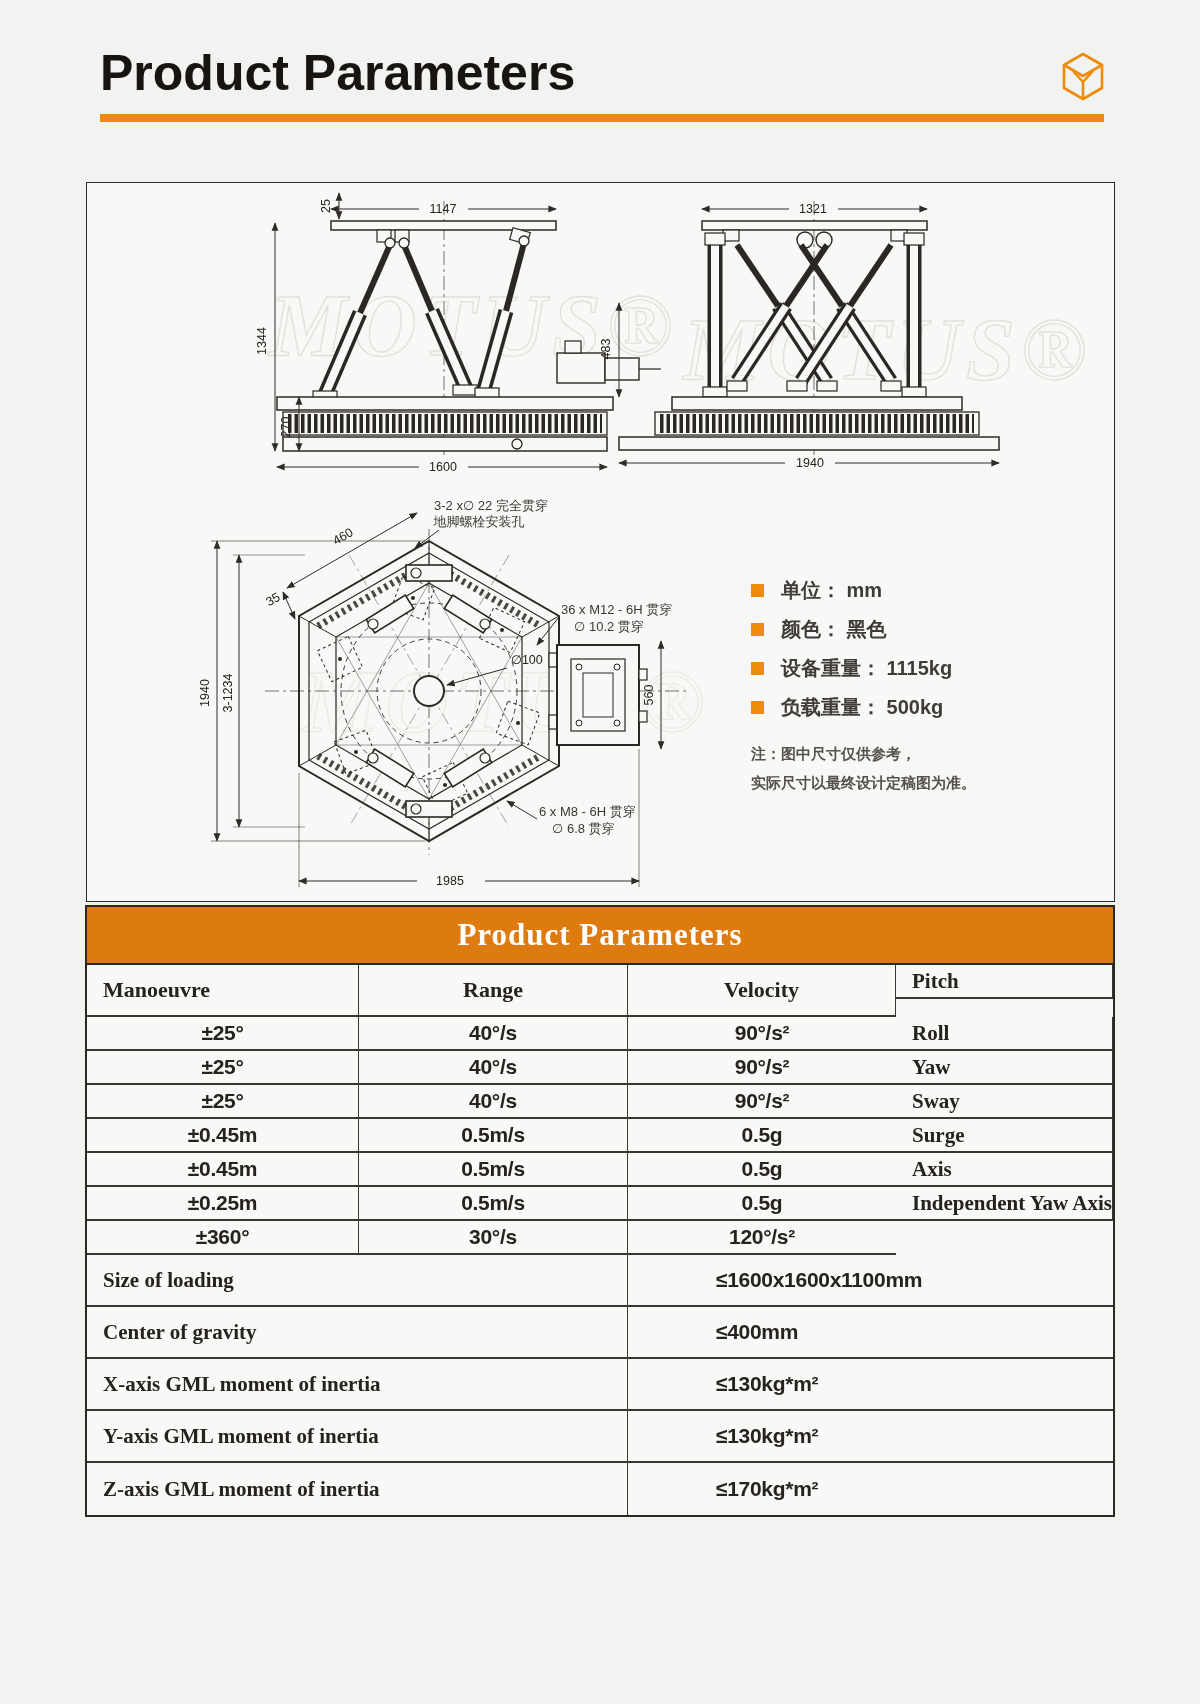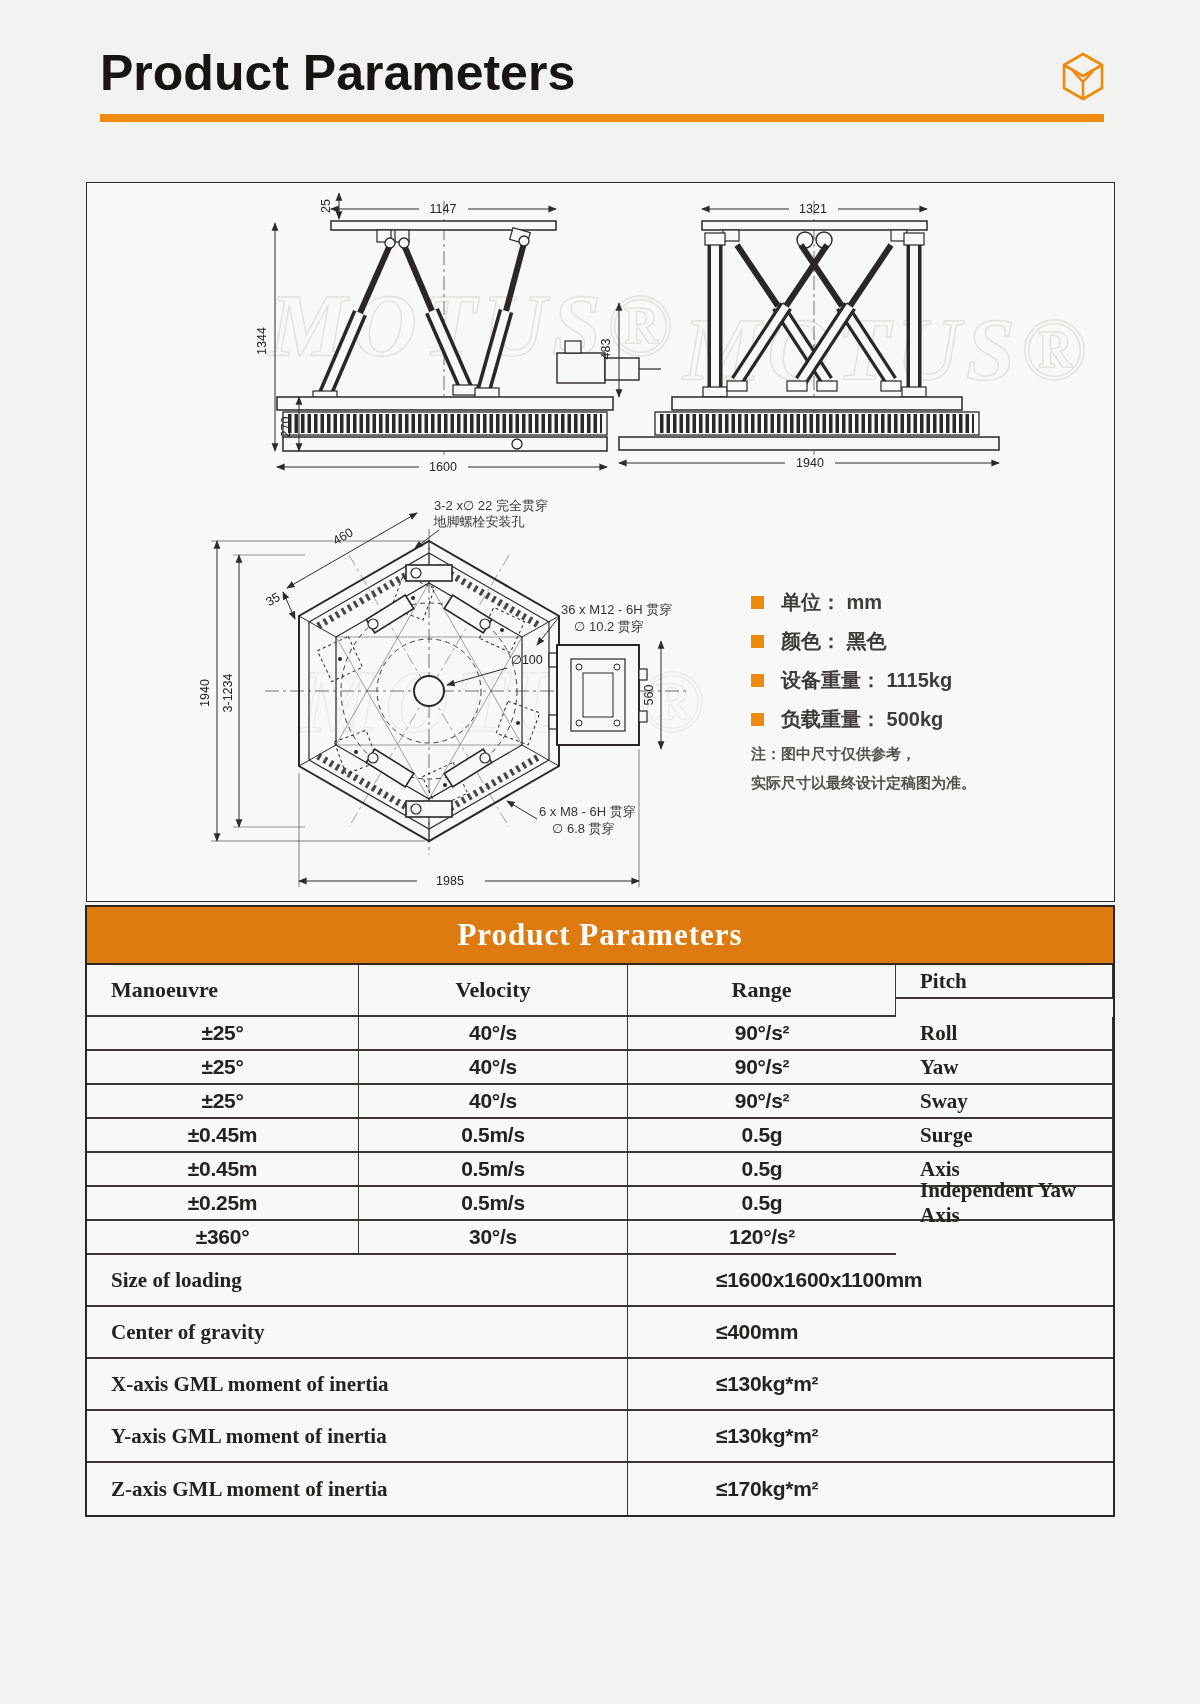--- a/index.html
+++ b/index.html
@@ -15,21 +15,21 @@
   .title{position:absolute;left:100px;top:44px;font-size:50px;font-weight:bold;
     letter-spacing:0;color:#171411}
   .rule{position:absolute;left:100px;top:114px;width:1004px;height:8px;background:var(--accent)}
   .boxicon{position:absolute;left:1060px;top:52px}
 
   
   .card{position:absolute;left:86px;top:182px;width:1029px;height:720px;
     background:var(--cardbg);border:1.5px solid #2e2a27}
   .card svg.draw{position:absolute;left:0;top:0}
 
-  .specs{position:absolute;left:664px;top:400px;list-style:none}
+  .specs{position:absolute;left:664px;top:388px;list-style:none}
   .specs li{height:39px;display:flex;align-items:center;font-size:20px;color:#3f3b38;font-weight:bold}
   .specs .sq{width:13px;height:13px;background:var(--accent);margin-right:17px;flex:0 0 auto}
   .note{position:absolute;left:664px;top:556px;font-size:15px;color:#55514d;line-height:29px;font-weight:bold}
 
   
   .dim{font:12.5px "Liberation Sans","DejaVu Sans",sans-serif;fill:#26221f}
   .cjk{font:13px "Liberation Sans","DejaVu Sans",sans-serif;fill:#3b3734}
   .wm{font:italic bold 88px "Liberation Serif","DejaVu Serif",serif;fill:none;
     stroke:#e3e1dc;stroke-width:1.4px;letter-spacing:6px}
 
@@ -37,21 +37,21 @@
   .ptable{position:absolute;left:85px;top:905px;width:1030px;border:2px solid #2b2724;background:var(--cardbg)}
   .tbar{height:58px;background:var(--bar);display:flex;align-items:center;justify-content:center;
     font-family:"Liberation Serif","DejaVu Serif",serif;font-weight:bold;font-size:31px;color:#fff;
     letter-spacing:1px;border-bottom:2px solid #2b2724}
   .grid{display:grid;grid-template-columns:272px 269px 268px 217px}
   .cell{display:flex;align-items:center;justify-content:center;background:var(--cardbg);
     border-right:1.5px solid var(--line);border-bottom:2px solid var(--line)}
   .cell.last{border-right:none}
   .cell.bend{border-bottom:none}
   .hcell{height:52px;font-family:"Liberation Serif","DejaVu Serif",serif;font-weight:bold;font-size:22px}
-  .lcell{justify-content:flex-start;padding-left:24px}
+  .lcell{justify-content:flex-start;padding-left:16px}
   .row{height:34px}
   .mrow{height:52px}
   .serif{font-family:"Liberation Serif","DejaVu Serif",serif;font-weight:bold;font-size:21px}
   .val{font-weight:bold;font-size:21px;letter-spacing:-0.3px}
   .span2{grid-column:span 2}
   .mval{justify-content:flex-start;padding-left:88px}
 </style>
 </head>
 <body>
 
@@ -321,22 +321,22 @@
       <div>注：图中尺寸仅供参考，</div>
       <div>实际尺寸以最终设计定稿图为准。</div>
     </div>
   </div>
 
   <div class="ptable">
     <div class="tbar">Product Parameters</div>
     <div class="grid">
 
       <div class="cell hcell lcell">Manoeuvre</div>
+      <div class="cell hcell">Range</div>
       <div class="cell hcell">Velocity</div>
-      <div class="cell hcell">Range</div>
 
       <div class="cell row serif lcell">Pitch</div>
       <div class="cell row val">±25°</div>
       <div class="cell row val">40°/s</div>
       <div class="cell row val last">90°/s²</div>
 
       <div class="cell row serif lcell">Roll</div>
       <div class="cell row val">±25°</div>
       <div class="cell row val">40°/s</div>
       <div class="cell row val last">90°/s²</div>

